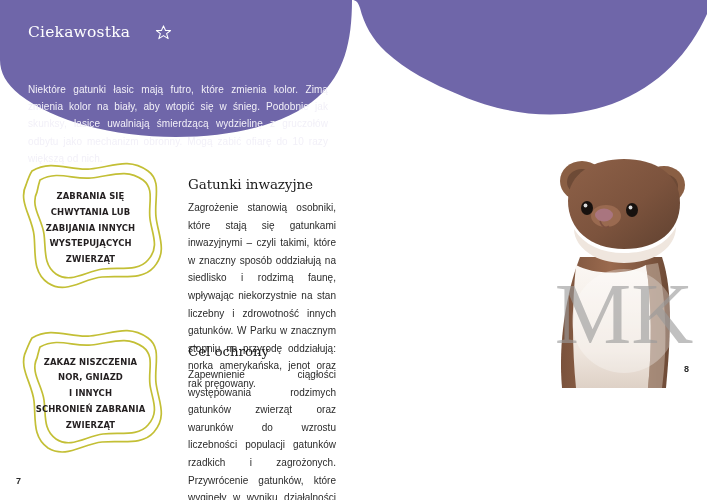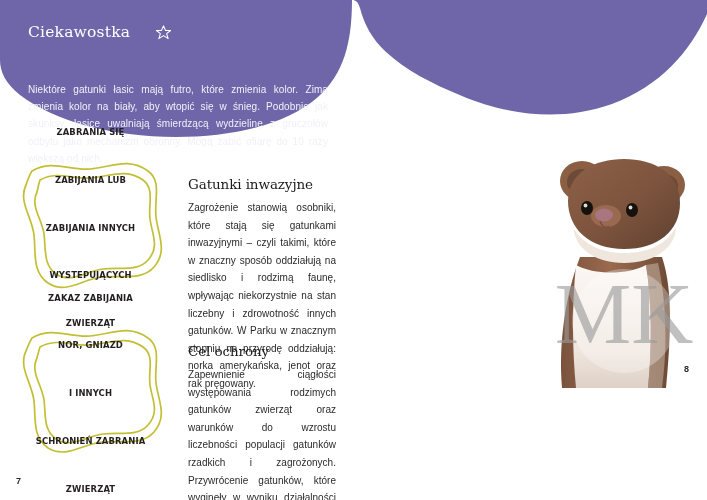--- a/index.html
+++ b/index.html
@@ -103,21 +103,20 @@
     height: 100%;
     display: flex;
     flex-direction: column;
     align-items: center;
     justify-content: center;
     text-align: center;
     font-family: "DejaVu Sans Condensed", "Liberation Sans Narrow", "Liberation Sans", sans-serif;
     font-weight: bold;
     color: #231f20;
     letter-spacing: 0.1px;
-    gap: 32px;
   }
   .callout-text span { display: block; white-space: nowrap; }
 
   #callout-ban-capture { left: 8px;  top: 155px; width: 165px; height: 145px; }
   #callout-ban-capture .callout-text { font-size: 9.4px; line-height: 1.68; }
 
   #callout-ban-dens   { left: 8px;  top: 322px; width: 165px; height: 142px; }
   #callout-ban-dens .callout-text { font-size: 9.4px; line-height: 1.68; }
 
   
@@ -208,40 +207,40 @@
                  C154,26 146,44 148,62 C150,80 160,96 146,112
                  C134,126 114,120 94,122 C74,124 58,140 40,128
                  C24,117 28,98 26,80 C24,62 10,46 18,30 C20,24 22,19 24,16 Z" fill="#ffffff" stroke="#c3bf35" stroke-width="1.7"></path>
         <path d="M32,25 C50,15 65,25 83,23 C103,21 118,13 135,25
                  C147,34 140,49 142,64 C144,79 152,92 140,105
                  C130,117 112,112 95,114 C78,116 63,129 48,119
                  C35,110 38,94 36,79 C34,64 22,51 29,37 C30,32 31,28 32,25 Z" fill="none" stroke="#c3bf35" stroke-width="1.7"></path>
       </svg>
       <div class="callout-text">
         <span>ZABRANIA SIĘ</span>
-        <span>ZABIJANIA LUB</span>
+        <span>CHWYTANIA LUB</span>
         <span>ZABIJANIA INNYCH</span>
         <span>WYSTEPUJĄCYCH</span>
         <span>ZWIERZĄT</span>
       </div>
     </div>
 
     <div class="callout" id="callout-ban-dens">
       <svg viewBox="0 0 165 142" preserveAspectRatio="none">
         <path d="M24,16 C44,4 62,16 82,14 C104,12 120,2 140,16
                  C154,26 146,44 148,61 C150,78 160,94 146,110
                  C134,124 114,118 94,120 C74,122 58,137 40,126
                  C24,115 28,96 26,79 C24,61 10,45 18,29 C20,24 22,19 24,16 Z" fill="#ffffff" stroke="#c3bf35" stroke-width="1.7"></path>
         <path d="M32,25 C50,15 65,25 83,23 C103,21 118,13 135,25
                  C147,34 140,48 142,63 C144,77 152,90 140,103
                  C130,115 112,110 95,112 C78,114 63,127 48,117
                  C35,108 38,93 36,78 C34,63 22,50 29,36 C30,32 31,28 32,25 Z" fill="none" stroke="#c3bf35" stroke-width="1.7"></path>
       </svg>
       <div class="callout-text">
-        <span>ZAKAZ ZABIJANIA</span>
+        <span>ZAKAZ NISZCZENIA</span>
         <span>NOR, GNIAZD</span>
         <span>I INNYCH</span>
         <span>SCHRONIEŃ ZABRANIA</span>
         <span>ZWIERZĄT</span>
       </div>
     </div>
 
     <div class="article" id="article-invasive">
       <h2>Gatunki inwazyjne</h2>
       <p>Zagrożenie stanowią osobniki, które stają się gatunkami inwazyjnymi – czyli takimi, które w znaczny sposób oddziałują na siedlisko i rodzimą faunę, wpływając niekorzystnie na stan liczebny i zdrowotność innych gatunków. W Parku w znacznym stopniu na przyrodę oddziałują: norka amerykańska, jenot oraz rak pręgowany.</p>

